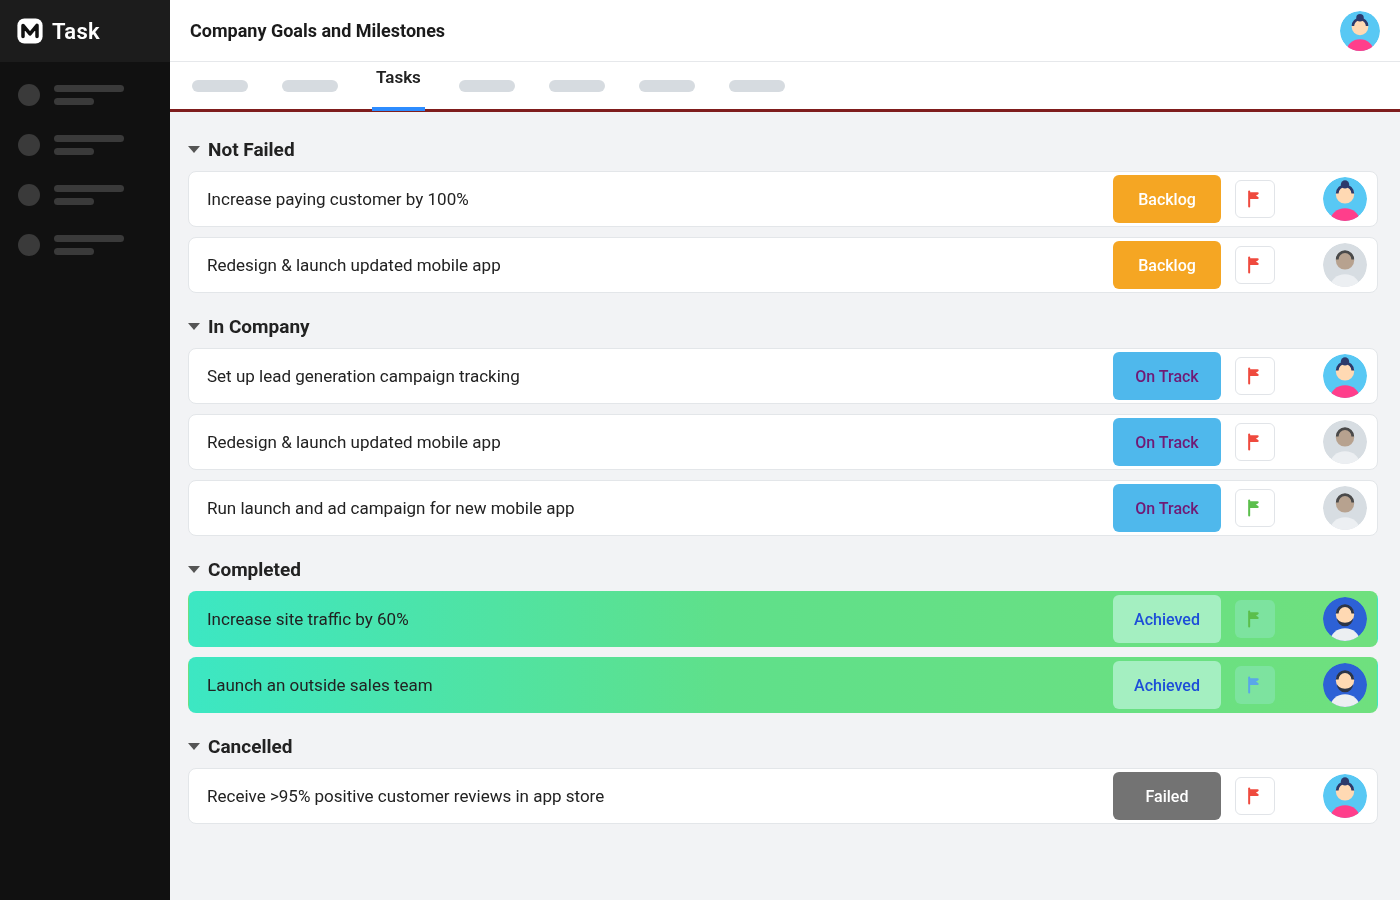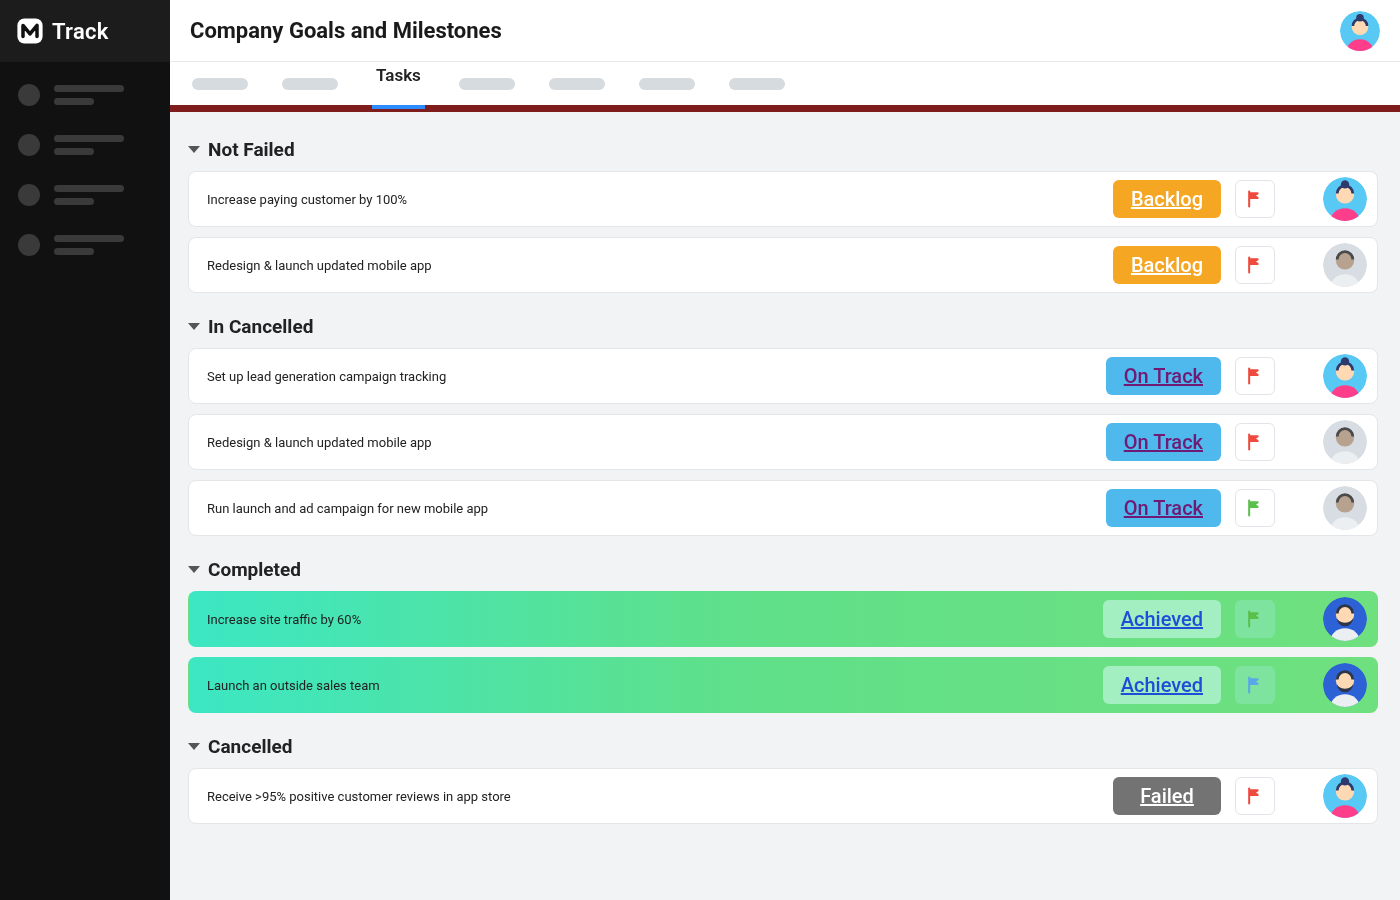--- a/index.html
+++ b/index.html
@@ -13,36 +13,36 @@
   .nav { padding:22px 18px; display:flex; flex-direction:column; gap:28px; }
   .nav-item { display:flex; align-items:center; gap:14px; }
   .nav-bullet { width:22px; height:22px; border-radius:50%; background:#3a3a3a; flex:0 0 auto; }
   .nav-lines { display:flex; flex-direction:column; gap:6px; }
   .nav-line { height:7px; border-radius:4px; background:#3a3a3a; }
   .nav-line.long { width:70px; }
   .nav-line.short { width:40px; }
   
   .main { flex:1; display:flex; flex-direction:column; background:#f2f3f5; min-width:0; }
   .header { background:#fff; height:62px; display:flex; align-items:center; padding:0 20px 0 20px; border-bottom:1px solid #e6e8eb; }
-  .page-title { font-size:22px; font-weight:700; color:#1a1a1a; flex:1; }
+  .page-title { font-size:18px; font-weight:700; color:#1a1a1a; flex:1; }
   .avatar { width:40px; height:40px; border-radius:50%; display:flex; align-items:center; justify-content:center; overflow:hidden; }
-  .tabs { background:#fff; height:50px; display:flex; align-items:center; gap:34px; padding:0 22px; border-bottom:7px solid #7f1d1d; }
+  .tabs { background:#fff; height:50px; display:flex; align-items:center; gap:34px; padding:0 22px; border-bottom:3px solid #7f1d1d; }
   .tab-placeholder { width:56px; height:12px; border-radius:6px; background:#d6dbe0; }
   .tab-active { font-size:17px; font-weight:600; color:#222; padding:0 4px 14px 4px; border-bottom:4px solid #2d8cff; height:50px; display:flex; align-items:center; }
   
   .content { flex:1; overflow-y:auto; padding:22px 22px 40px 14px; }
   .group { margin-bottom:18px; }
   .group-header { display:flex; align-items:center; gap:8px; padding:4px 4px 10px 4px; cursor:pointer; }
   .chevron { width:0; height:0; border-left:6px solid transparent; border-right:6px solid transparent; border-top:7px solid #555; }
   .group-title { font-size:19px; font-weight:700; color:#222; }
   .tasklist { display:flex; flex-direction:column; gap:10px; padding-left:4px; }
   .task { background:#fff; border:1px solid #e3e6e9; border-radius:8px; height:56px; display:flex; align-items:center; padding:0 6px 0 18px; gap:14px; }
   .task.completed { background:linear-gradient(90deg,#3ce7c3 0%, #5fe08a 45%, #6fe07e 100%); border-color:transparent; }
-  .task-title { flex:1; font-size:13px; color:#222; }
-  .status-chip { min-width:108px; height:38px; border-radius:6px; display:flex; align-items:center; justify-content:center; font-size:20px; font-weight:500; padding:0 18px;text-decoration:underline; }
+  .task-title { flex:1; font-size:17px; color:#222; }
+  .status-chip { min-width:108px; height:48px; border-radius:6px; display:flex; align-items:center; justify-content:center; font-size:16px; font-weight:500; padding:0 18px; }
   .status-backlog { background:#f5a623; color:#fff; }
   .status-ontrack { background:#4fb8ec; color:#701a75; }
   .status-achieved { background:#a4efc1; color:#1d4ed8; }
   .status-failed  { background:#737373; color:#fff; }
   .flag-box { width:40px; height:38px; border-radius:6px; border:1px solid #e1e4e8; background:#fff; display:flex; align-items:center; justify-content:center; }
   .flag-box.on-green { background:#7de39f; border-color:transparent; }
   .flag-svg { width:20px; height:20px; }
   .row-avatar { width:44px; height:44px; border-radius:50%; overflow:hidden; margin-left:34px; margin-right:4px; }
   
   svg { display:block; }
@@ -51,21 +51,21 @@
 <body>
 
 <div class="app">
 
   <aside class="sidebar">
     <div class="sidebar-top">
       <svg class="logo-mark" viewBox="0 0 40 40">
         <rect x="2" y="2" width="36" height="36" rx="10" fill="#fff"></rect>
         <path d="M10 28 V12 L20 24 L30 12 V28" fill="none" stroke="#111" stroke-width="5" stroke-linecap="round" stroke-linejoin="round"></path>
       </svg>
-      <span class="logo-word">Track</span>
+      <span class="logo-word">Task</span>
     </div>
     <nav class="nav">
 
       <div class="nav-item">
         <div class="nav-bullet"></div>
         <div class="nav-lines">
             <div class="nav-line long"></div>
             <div class="nav-line short"></div>
           </div>
       </div>
@@ -164,21 +164,21 @@
     <path d="M14 18 a10 10 0 0 1 20 0 h-3 a7 7 0 0 0 -14 0 Z" fill="#4a4a4a"></path>
 
   </svg>
               </div>
             </div>
           </div>
         </section>
         <section class="group">
           <div class="group-header">
             <span class="chevron"></span>
-            <span class="group-title">In Cancelled</span>
+            <span class="group-title">In Company</span>
           </div>
           <div class="tasklist">
             <div class="task">
               <div class="task-title">Set up lead generation campaign tracking</div>
               <div class="status-chip status-ontrack">On Track</div>
               <div class="flag-box">
                 <svg class="flag-svg" viewBox="0 0 24 24">
     <path d="M5 3 v18" stroke="#ef4a3e" stroke-width="2.4" stroke-linecap="round"></path>
     <path d="M5 4 h10 c2 0 2 2 0 3 l-2 1 l2 1 c2 1 2 3 0 3 H5 Z" fill="#ef4a3e"></path>
   </svg>

